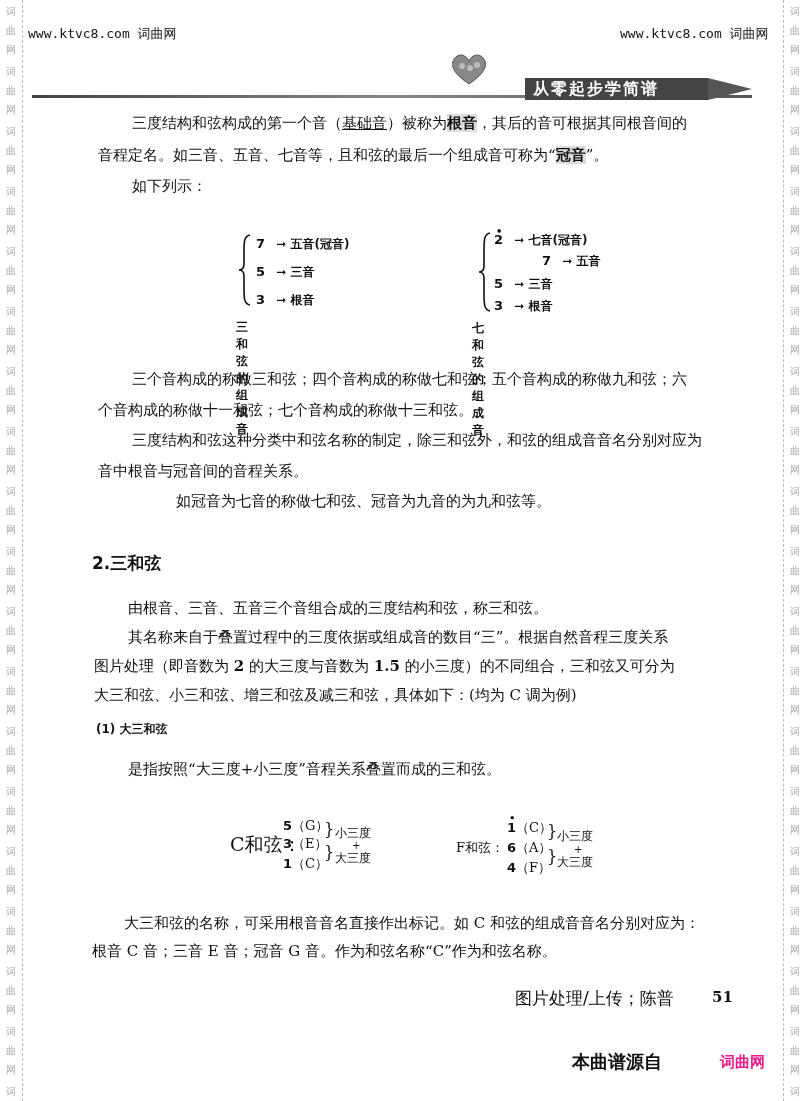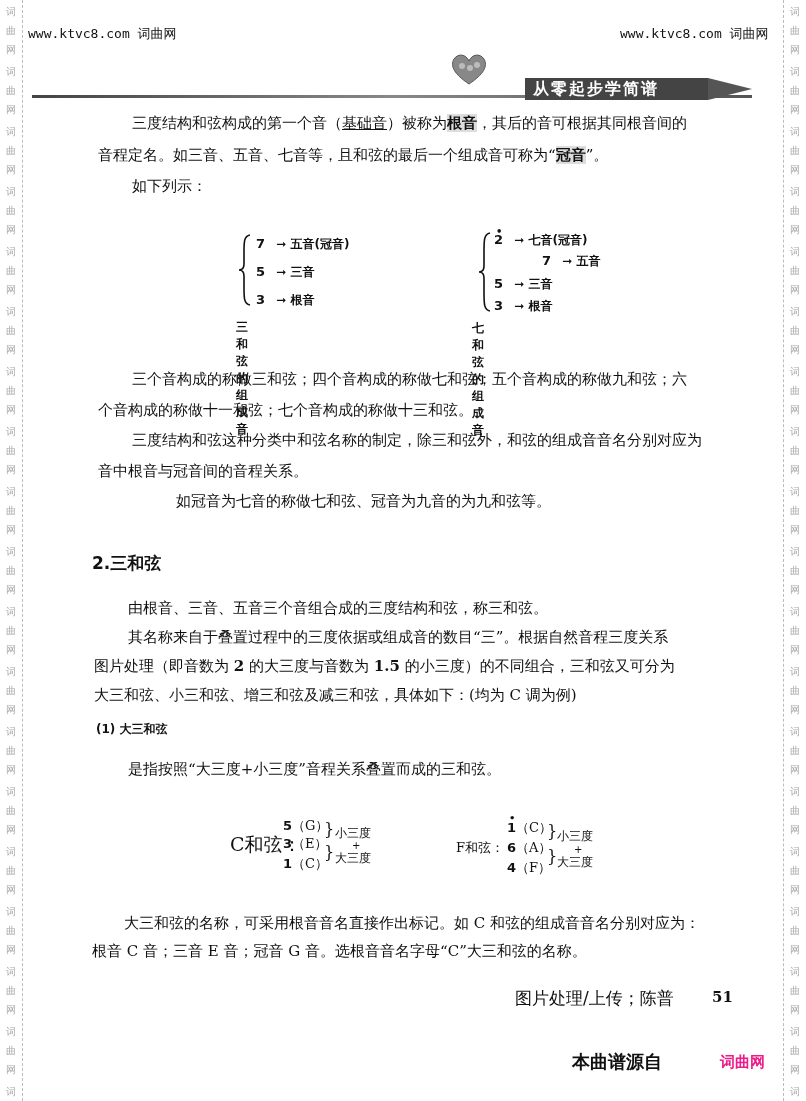--- a/index.html
+++ b/index.html
@@ -308,18 +308,18 @@
   <div class="p" style="left:507px; top:838px; font-size:13px;"><span class="sans bold">6</span><span>（A）</span></div>
   <div class="p" style="left:507px; top:858px; font-size:13px;"><span class="sans bold">4</span><span>（F）</span></div>
   <div class="p" style="left:547px; top:822px; font-size:16px;">}</div>
   <div class="p" style="left:547px; top:847px; font-size:16px;">}</div>
   <div class="p sans" style="left:557px; top:826px; font-size:12px;">小三度</div>
   <div class="p sans" style="left:574px; top:840px; font-size:10px;">+</div>
   <div class="p sans" style="left:557px; top:852px; font-size:12px;">大三度</div>
 </div>
 
 <div class="p" style="left:124px; top:913px;">大三和弦的名称，可采用根音音名直接作出标记。如 C 和弦的组成音音名分别对应为：</div>
-<div class="p" style="left:92px; top:941px;">根音 C 音；三音 E 音；冠音 G 音。选根音音名字母“C”大三和弦的名称。</div>
+<div class="p" style="left:92px; top:941px;">根音 C 音；三音 E 音；冠音 G 音。作为和弦名称“C”作为和弦名称。</div>
 
 <div class="p sans" style="left:515px; top:988px; font-size:17px;">图片处理/上传；陈普</div>
 <div class="p bold" style="left:712px; top:987px; font-size:15px;">51</div>
 <div class="p sans bold" style="left:572px; top:1052px; font-size:18px;">本曲谱源自</div>
 <div class="p sans bold pink" style="left:720px; top:1052px; font-size:15px;">词曲网</div>
 
 </body></html>

